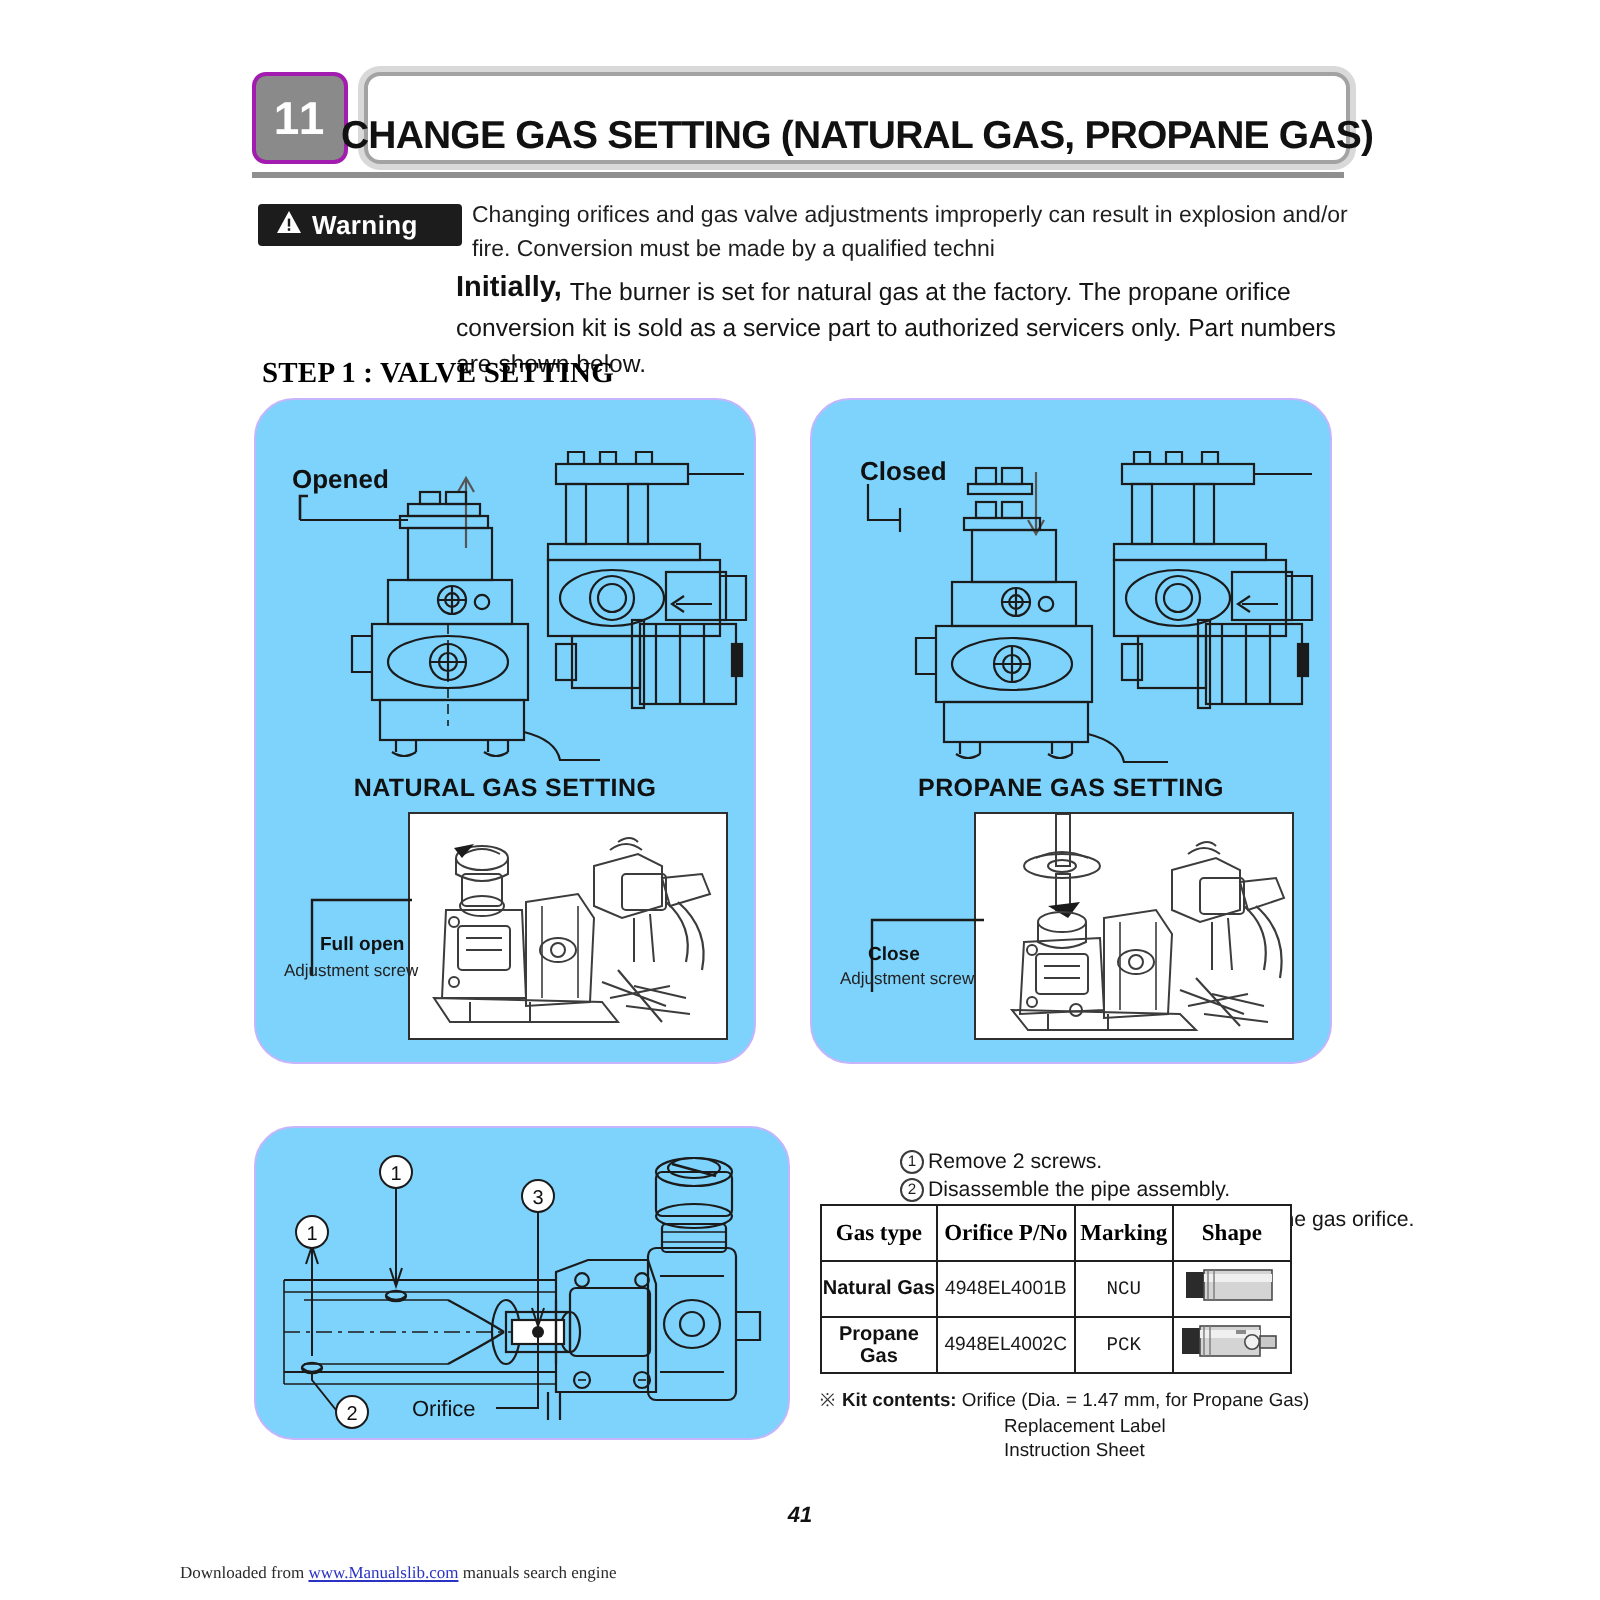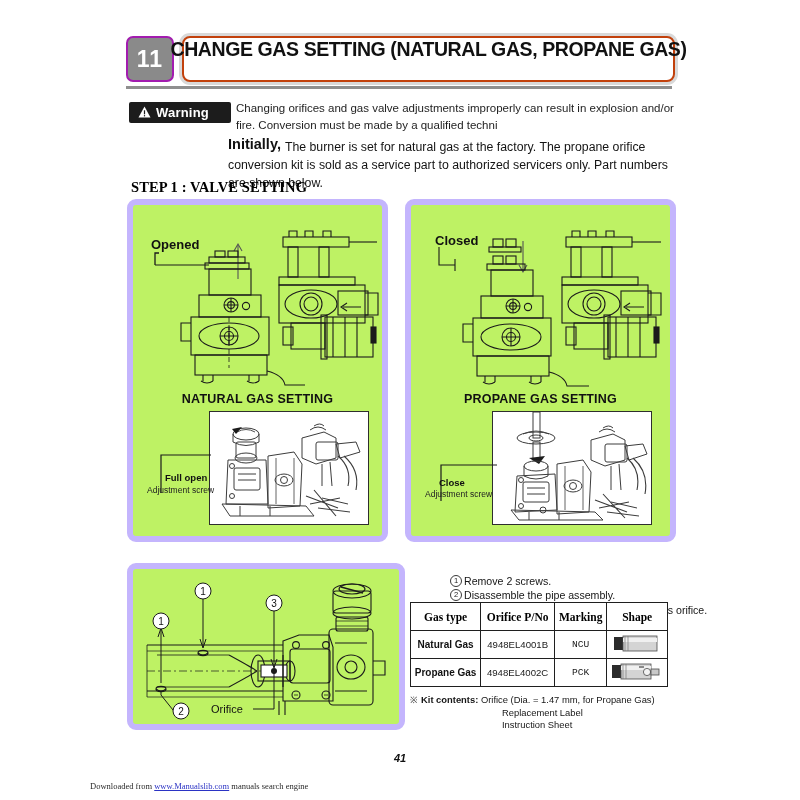--- a/index.html
+++ b/index.html
@@ -14,23 +14,23 @@
   .header{position:absolute;left:126px;top:36px;width:545px;height:42px;}
   .chapter-badge{
     position:absolute;left:0;top:0;width:44px;height:42px;
     background:#8a8a8a;border:2px solid #a21caf;border-radius:7px;
     color:#ffffff;font-weight:bold;font-size:23px;
     display:flex;align-items:center;justify-content:center;
     letter-spacing:1px;
   }
   .title-box{
     position:absolute;left:56px;top:0;width:489px;height:42px;
-    border:2px solid #c2410c;border-radius:8px;background:#fff;
+    border:2px solid #a3a3a3;border-radius:8px;background:#fff;
     box-shadow:0 0 0 3px #d9d9d9;
-    display:flex;align-items:flex-start;justify-content:center;
+    display:flex;align-items:flex-end;justify-content:center;
   }
   .title-box .title-txt{
     font-size:19.5px;font-weight:bold;color:#111;
     letter-spacing:-0.4px;white-space:nowrap;
   }
   .header-rule{position:absolute;left:126px;top:86px;width:546px;height:3px;background:#8f8f8f;}
 
   
   .warn-badge{
     position:absolute;left:129px;top:102px;width:102px;height:21px;
@@ -54,21 +54,21 @@
   
   .step-head{
     position:absolute;font-family:"Liberation Serif", serif;
     font-weight:bold;font-size:14.5px;color:#000;letter-spacing:0.1px;
   }
   #step1-head{left:131px;top:179px;}
   #step2-head{left:131px;top:543px;}
 
   
   .panel{
-    position:absolute;border:6px solid #c4b5fd;border-radius:9px;background:#bef264;
+    position:absolute;border:1px solid #c4b5fd;border-radius:20px;background:#7dd3fc;
   }
   #panel-natural{left:127px;top:199px;width:249px;height:331px;}
   #panel-propane{left:405px;top:199px;width:259px;height:331px;}
   #panel-orifice{left:127px;top:563px;width:266px;height:155px;}
 
   .panel-caption{
     position:absolute;width:100%;text-align:center;
     font-size:12.5px;font-weight:bold;color:#111;letter-spacing:0.2px;
   }
 
@@ -87,21 +87,21 @@
     list-style:none;font-size:10.6px;line-height:14.4px;color:#151515;
     position:relative;padding-left:14px;white-space:nowrap;
   }
   .steplist li .cnum{
     position:absolute;left:0;top:0.5px;width:10px;height:10px;
     border:1px solid #3a3a3a;border-radius:50%;
     font-size:7.6px;line-height:10px;text-align:center;color:#1c1c1c;
   }
 
   table.orifice-table{
-    position:absolute;left:410px;top:602px;width:258px;
+    position:absolute;left:410px;top:602px;width:236px;
     border-collapse:collapse;background:#fff;
   }
   table.orifice-table th,table.orifice-table td{
     border:1px solid #1f1f1f;text-align:center;padding:0;height:27px;
   }
   table.orifice-table th{
     font-family:"Liberation Serif", serif;font-weight:bold;font-size:11.5px;color:#000;
   }
   td.gt{font-size:10px;font-weight:bold;color:#111;}
   td.pn{font-size:9.6px;color:#1a1a1a;}

